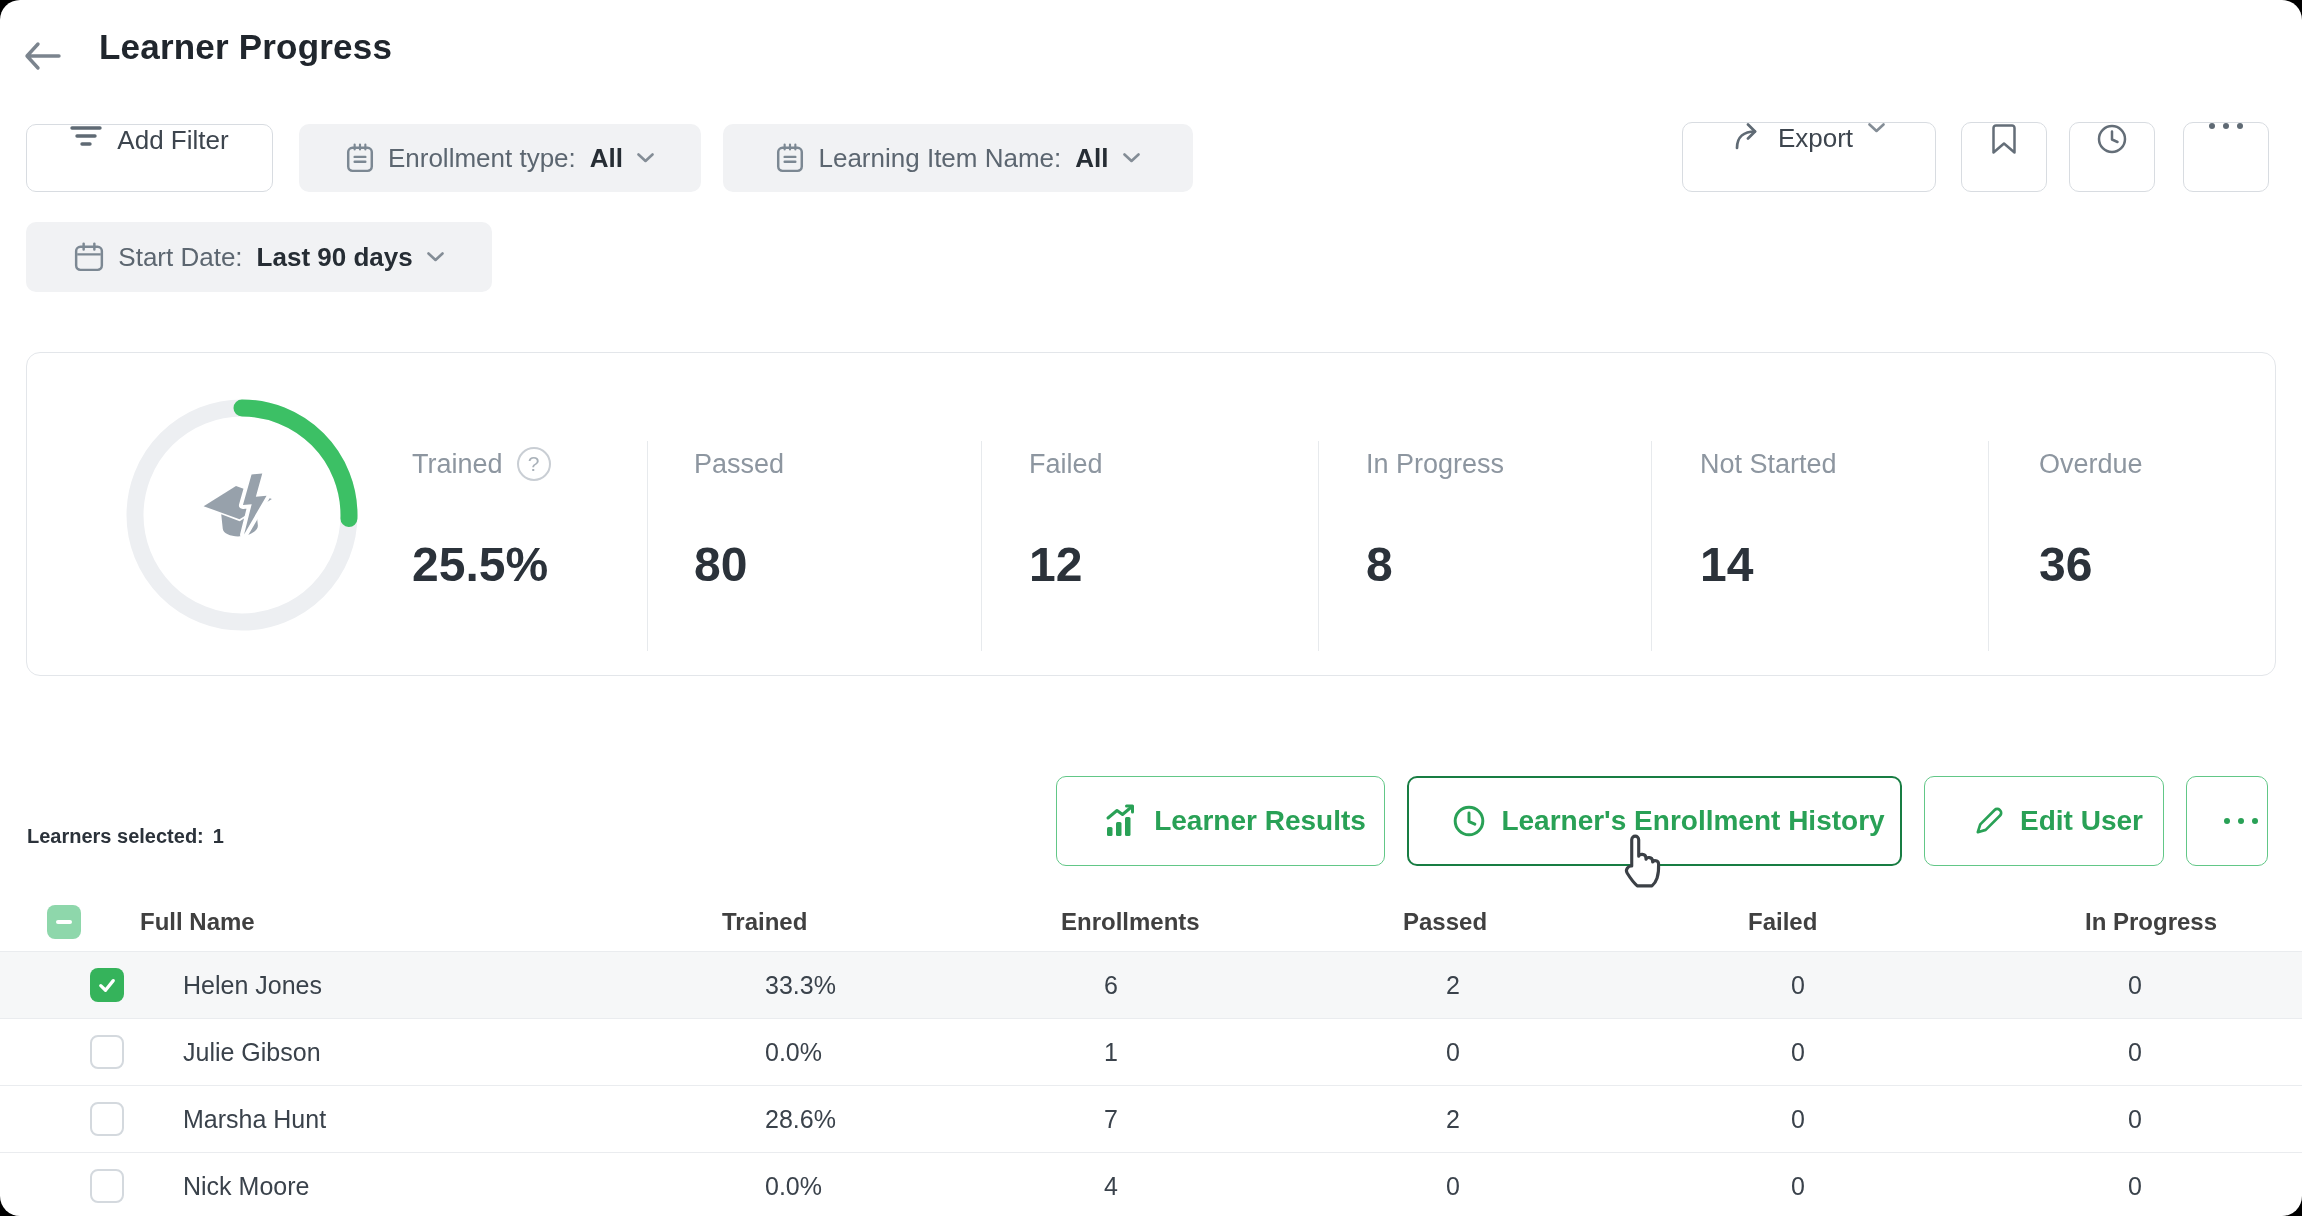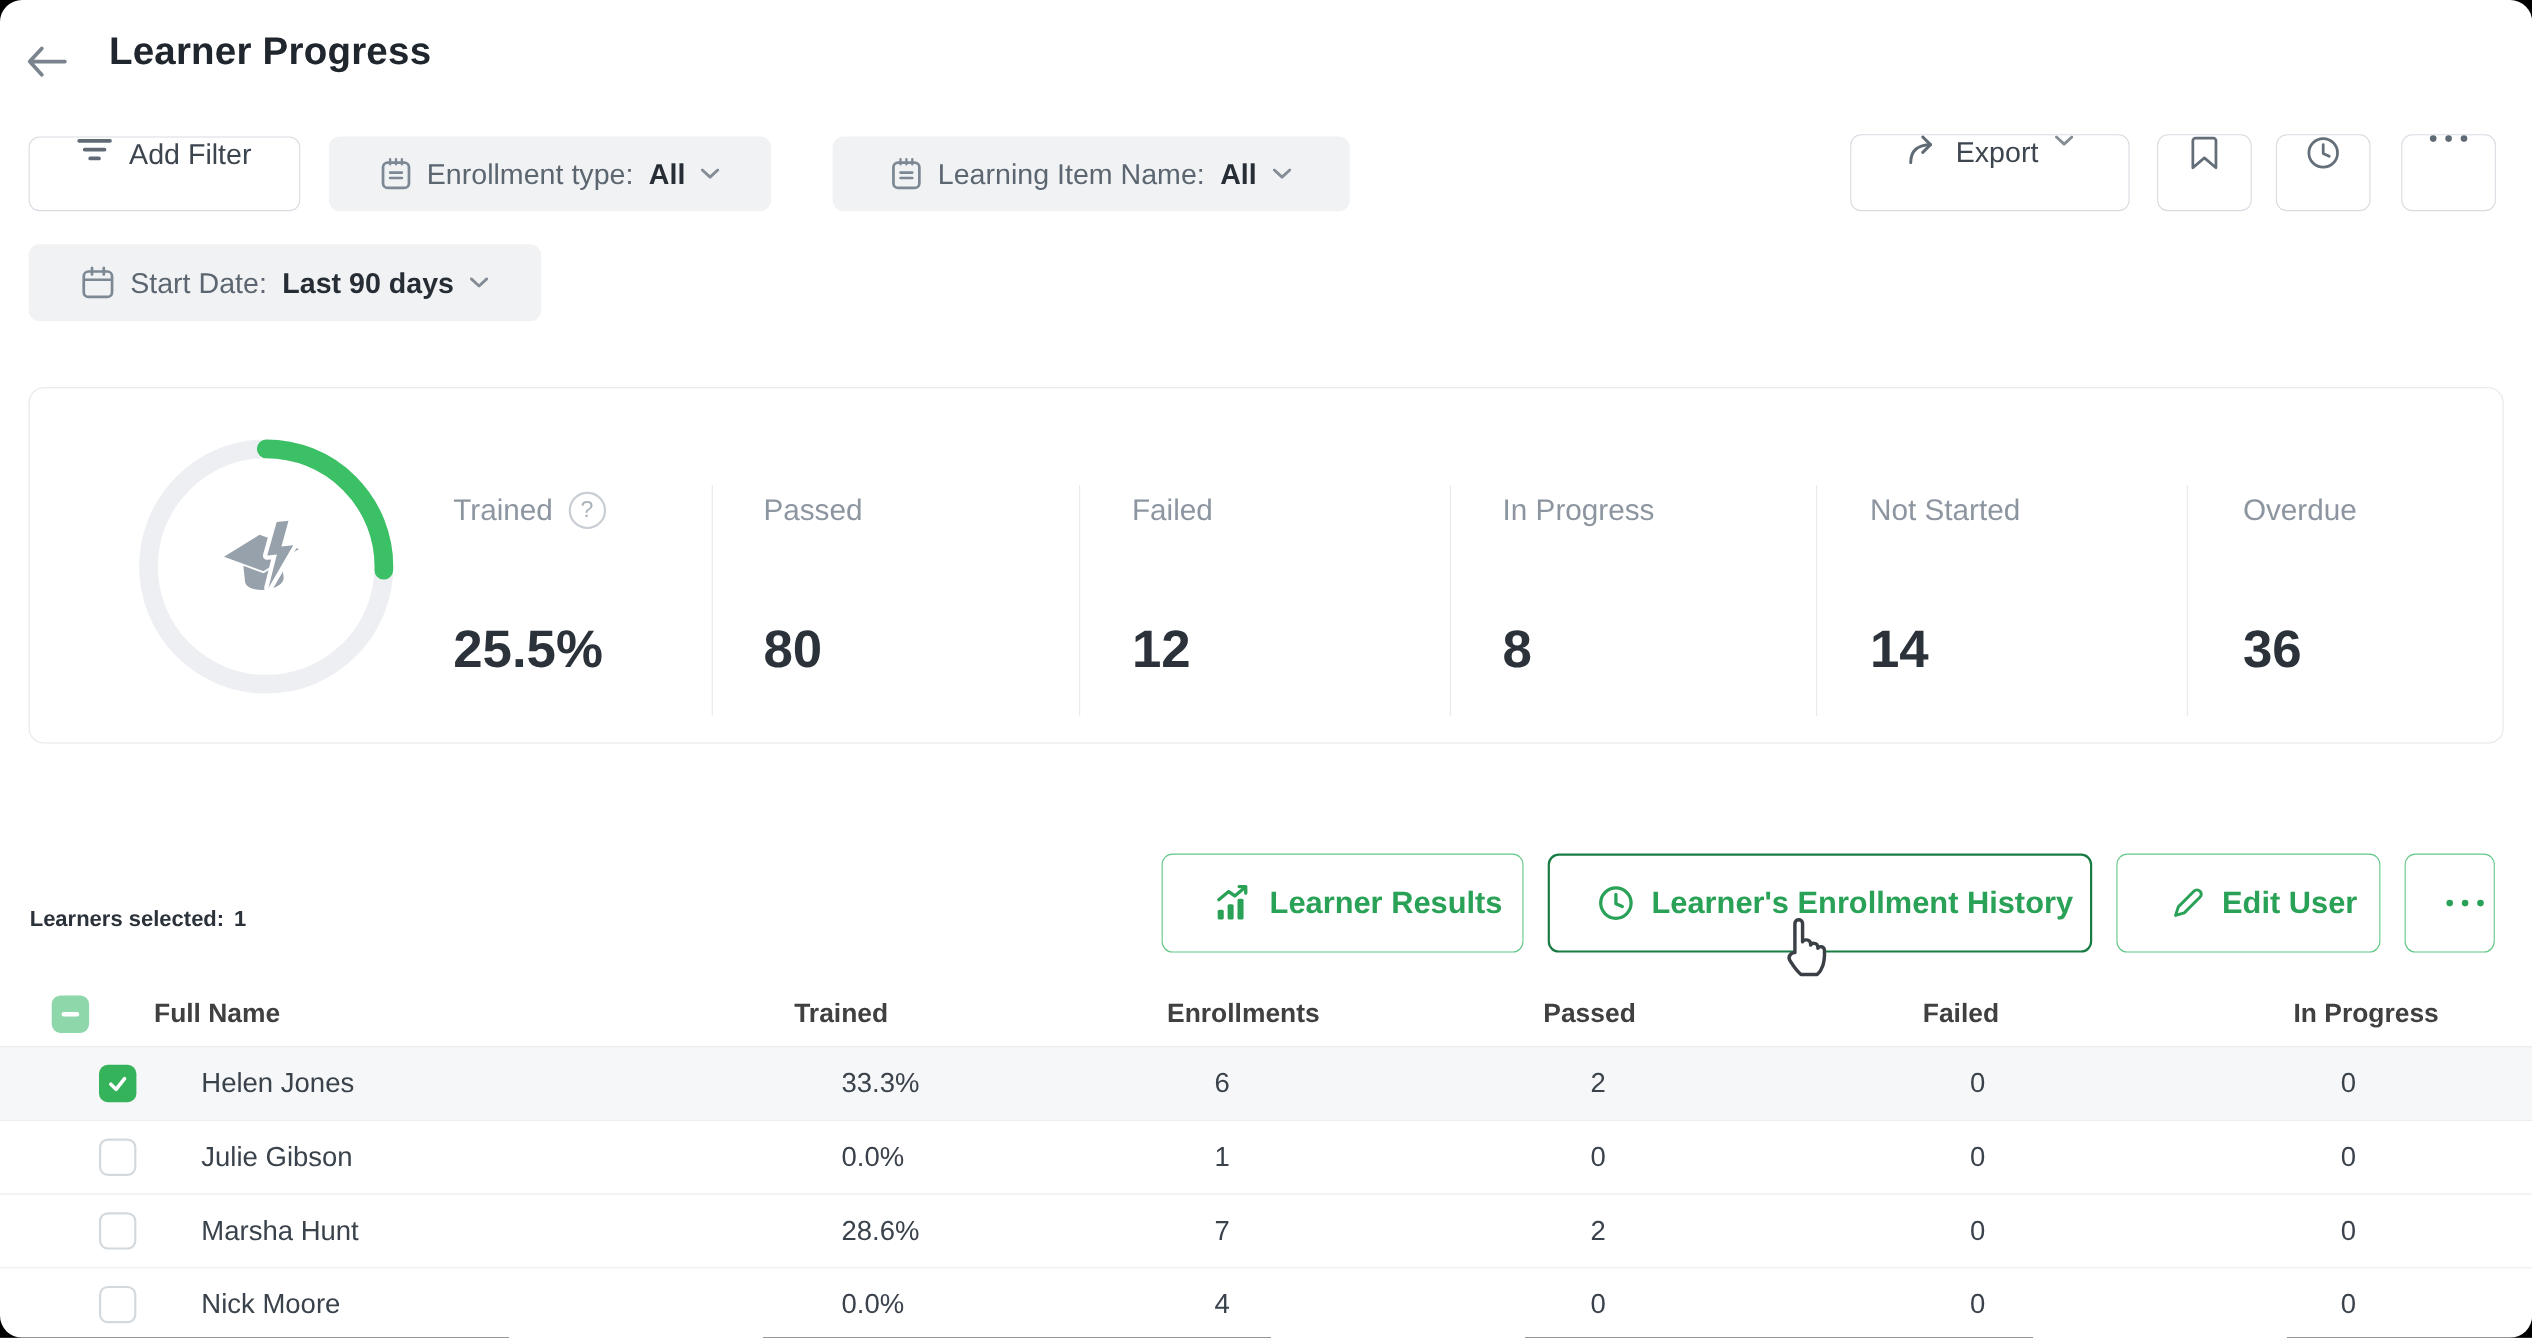--- a/index.html
+++ b/index.html
@@ -11,40 +11,40 @@
   .page-title { position:absolute; left:99px; top:27px; font-size:35px; font-weight:700; color:#20262d; letter-spacing:.2px; }
 
   
   .btn { position:absolute; display:flex; align-items:flex-start; justify-content:center; gap:15px; background:#fff; border:1.5px solid #d8dce1; border-radius:10px; color:#3d454e; font-size:26px; cursor:pointer; }
 
   .add-filter { left:26px; top:124px; width:247px; height:68px; }
 
   .chip { position:absolute; display:flex; align-items:center; justify-content:center; gap:14px; background:#f1f2f4; border-radius:10px; color:#5c6670; font-size:26px; height:68px; cursor:pointer; }
   .chip b { color:#262d34; font-weight:700; }
   .chip-1 { left:299px; top:124px; width:402px; }
-  .chip-2 { left:757px; top:124px; width:470px; }
+  .chip-2 { left:723px; top:124px; width:470px; }
   .chip-3 { left:26px;  top:222px; width:466px; height:70px; }
 
   .export-btn   { left:1682px; top:122px; width:254px; height:70px; }
   .icon-btn     { width:86px; height:70px; }
   .bookmark-btn { left:1961px; top:122px; }
   .clockt-btn   { left:2069px; top:122px; }
   .moret-btn    { left:2183px; top:122px; }
 
   .dots { display:flex; gap:8px; }
   .dots span { width:6px; height:6px; border-radius:50%; background:#5f6a74; }
   .dots.green span { background:#29a156; }
 
   
   .card { position:absolute; left:26px; top:352px; width:2250px; height:324px; border:1.5px solid #e3e6ea; border-radius:14px; background:#fff; }
   .donut-wrap { position:absolute; left:99px; top:46px; width:232px; height:232px; }
   .donut-icon { position:absolute; left:67px; top:67px; transform:rotate(-6deg); }
   .stat { position:absolute; top:94px; }
   .stat .lbl { font-size:27px; line-height:34px; color:#8d96a0; display:flex; align-items:center; gap:14px; }
-  .stat .val { margin-top:84px; font-size:48px; line-height:52px; font-weight:700; color:#2b323a; }
+  .stat .val { margin-top:58px; font-size:48px; line-height:52px; font-weight:700; color:#2b323a; }
   .s1{left:385px}.s2{left:667px}.s3{left:1002px}.s4{left:1339px}.s5{left:1673px}.s6{left:2012px}
   .vdiv { position:absolute; top:88px; height:210px; width:1px; background:#e7eaed; }
   .d1{left:620px}.d2{left:954px}.d3{left:1291px}.d4{left:1624px}.d5{left:1961px}
   .help { display:inline-flex; align-items:center; justify-content:center; width:34px; height:34px; border:2px solid #c9ced4; border-radius:50%; color:#a9b1b9; font-size:21px; cursor:pointer; }
 
   
   .selection-label { position:absolute; left:27px; top:799px; font-size:20px; font-weight:700; color:#2b323a;margin-top:26px; }
   .selection-label .cnt { margin-left:9px; }
   .act { position:absolute; top:776px; height:90px; display:flex; align-items:center; justify-content:center; gap:15px; background:#fff; border:1.5px solid #62c787; border-radius:10px; color:#29a156; font-size:28px; font-weight:700; cursor:pointer;padding-left:28px; }
   .act-1 { left:1056px; width:329px; }

